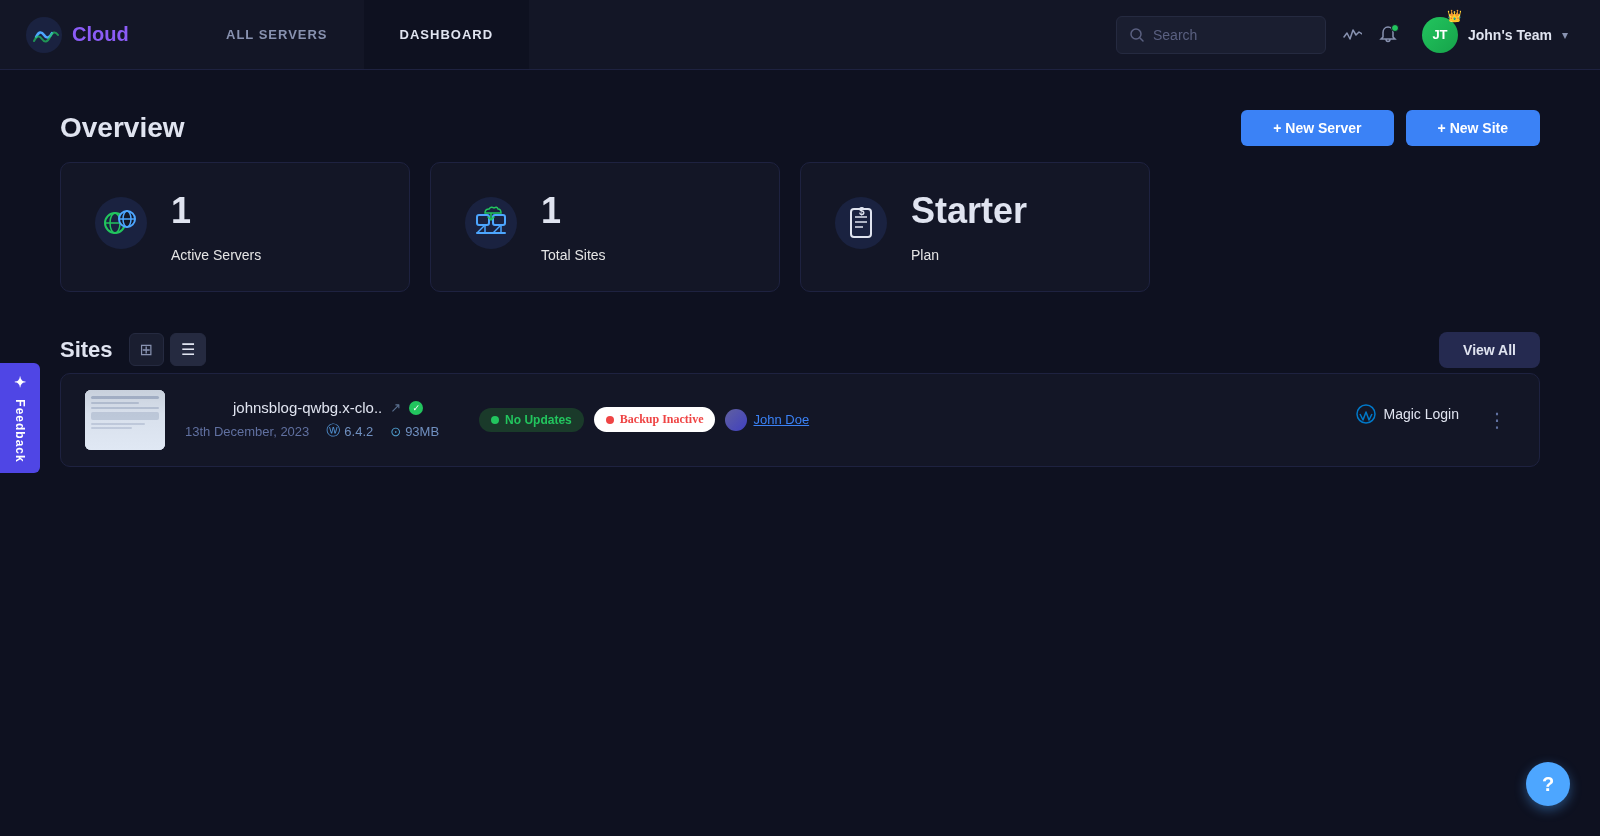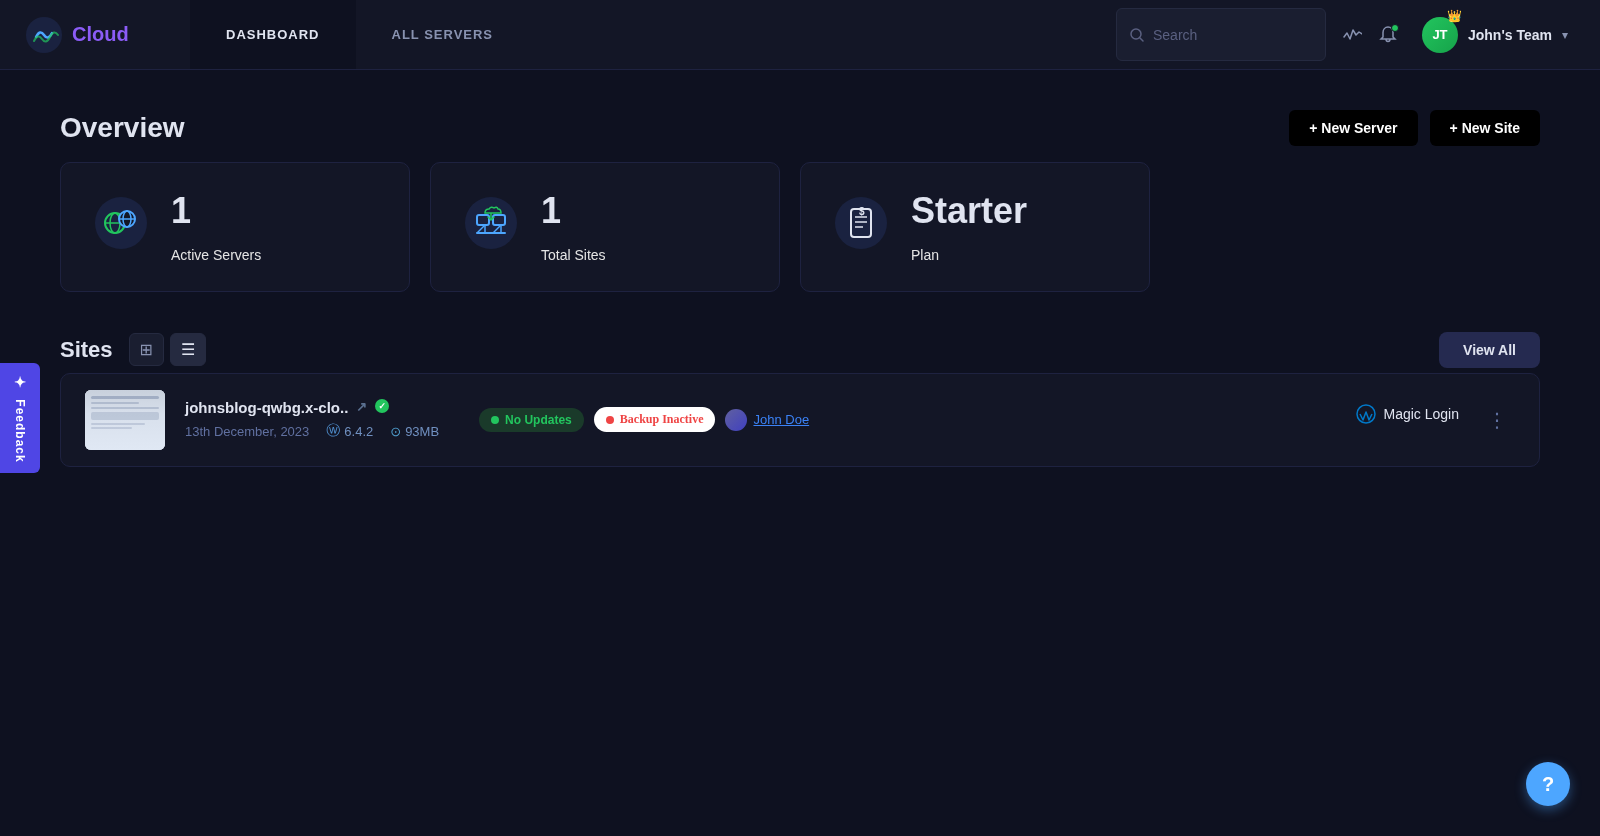--- a/index.html
+++ b/index.html
@@ -75,21 +75,21 @@
       margin-left: auto;
       padding-right: 24px;
     }
     .search-box {
       display: flex;
       align-items: center;
       background: #1a1e30;
       border: 1px solid #252a40;
       border-radius: 6px;
       padding: 0 12px;
-      height: 53px;
+      height: 38px;
       gap: 8px;
     }
     .search-box input {
       background: transparent;
       border: none;
       outline: none;
       color: #8892b0;
       font-size: 14px;
       width: 160px;
     }
@@ -167,25 +167,25 @@
       color: #e0e4f0;
     }
     .btn-group {
       display: flex;
       gap: 12px;
     }
     .btn-green {
       display: flex;
       align-items: center;
       gap: 6px;
-      background: #000000;
+      background: #3b82f6;
       color: #fff;
       border: none;
       border-radius: 6px;
-      padding: 10px 20px;
+      padding: 10px 32px;
       font-size: 14px;
       font-weight: 600;
       cursor: pointer;
     }
 
     
     .stat-cards {
       display: flex;
       gap: 20px;
       margin-bottom: 40px;
@@ -280,25 +280,26 @@
     .site-thumb-img {
       width: 100%;
       height: 100%;
       background: linear-gradient(135deg, #d0d8e8 0%, #b8c4d8 50%, #c8d0e0 100%);
       position: relative;
     }
 
     .site-info { flex: 0 0 auto; min-width: 220px; }
     .site-name {
       font-size: 15px;
-      font-weight: 700;
-      color: #e0e4f0;
-      display: flex;
-      align-items: flex-start;
+      font-weight: 400;
+      color: #e0e4f0;
+      display: flex;
+      align-items: center;
       gap: 8px;
+      margin-left: 48px;
     }
     .site-ext-link {
       color: #5a7090;
       font-size: 13px;
       cursor: pointer;
     }
     .site-status-dot {
       width: 14px;
       height: 14px;
       border-radius: 50%;
@@ -472,25 +473,25 @@
   <div class="nav-logo">
     <svg class="logo-icon" viewBox="0 0 40 40" fill="none">
       <circle cx="20" cy="20" r="18" fill="#1a2240"></circle>
       <path d="M12 22 Q16 14 20 20 Q24 26 28 18" stroke="#4da6ff" stroke-width="2.5" fill="none" stroke-linecap="round"></path>
       <path d="M10 26 Q14 18 18 24 Q22 30 26 22 Q30 14 34 20" stroke="#22c55e" stroke-width="2" fill="none" stroke-linecap="round" opacity="0.7"></path>
     </svg>
     <span class="logo-text">Cloud</span>
   </div>
 
   <div class="nav-links">
+    <div class="nav-link">
+      <span>ALL SERVERS</span>
+    </div>
     <div class="nav-link active">
       <span>DASHBOARD</span>
-    </div>
-    <div class="nav-link">
-      <span>ALL SERVERS</span>
     </div>
   </div>
 
   <div class="nav-right">
     <div class="search-box">
       <svg width="16" height="16" viewBox="0 0 16 16" fill="none">
         <circle cx="7" cy="7" r="5" stroke="#5a6080" stroke-width="1.5"></circle>
         <path d="M11 11 L14 14" stroke="#5a6080" stroke-width="1.5" stroke-linecap="round"></path>
       </svg>
       <input type="text" placeholder="Search" style="">

